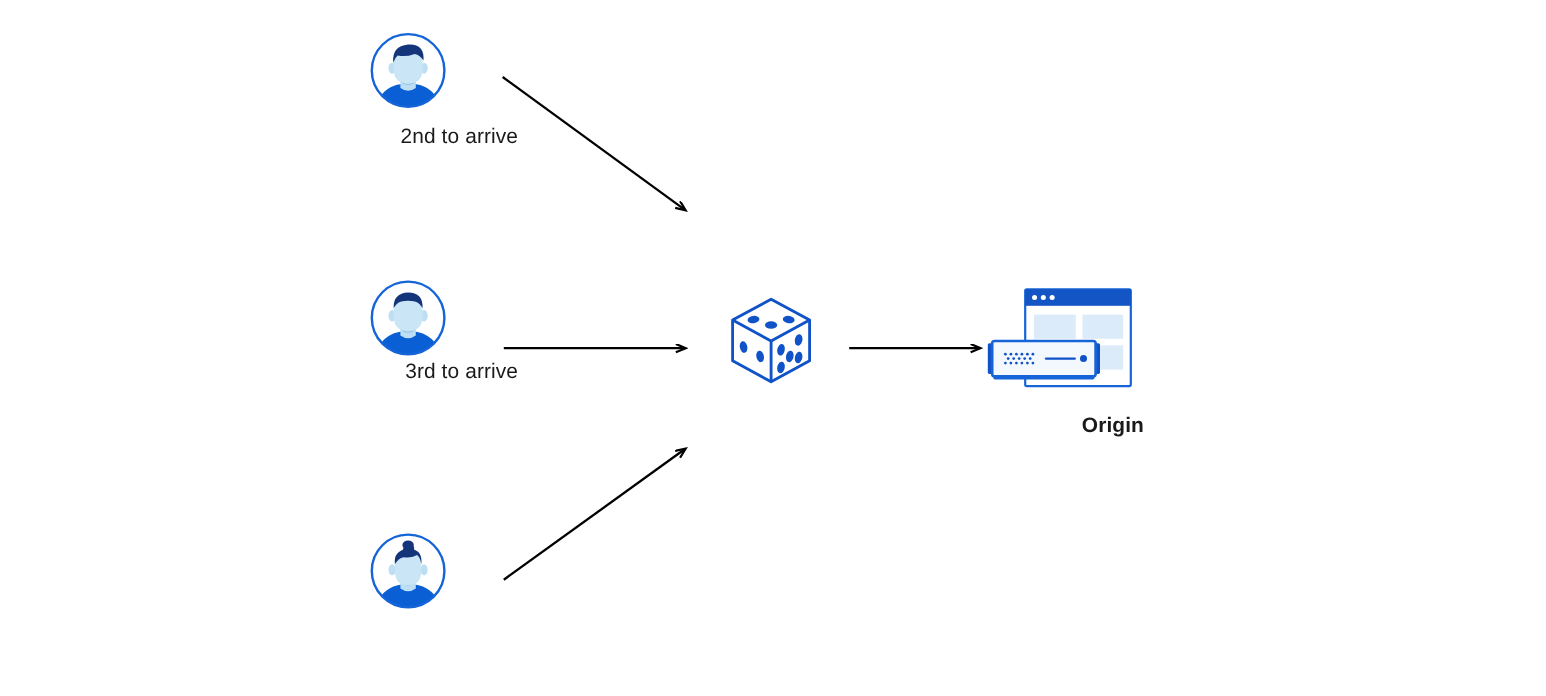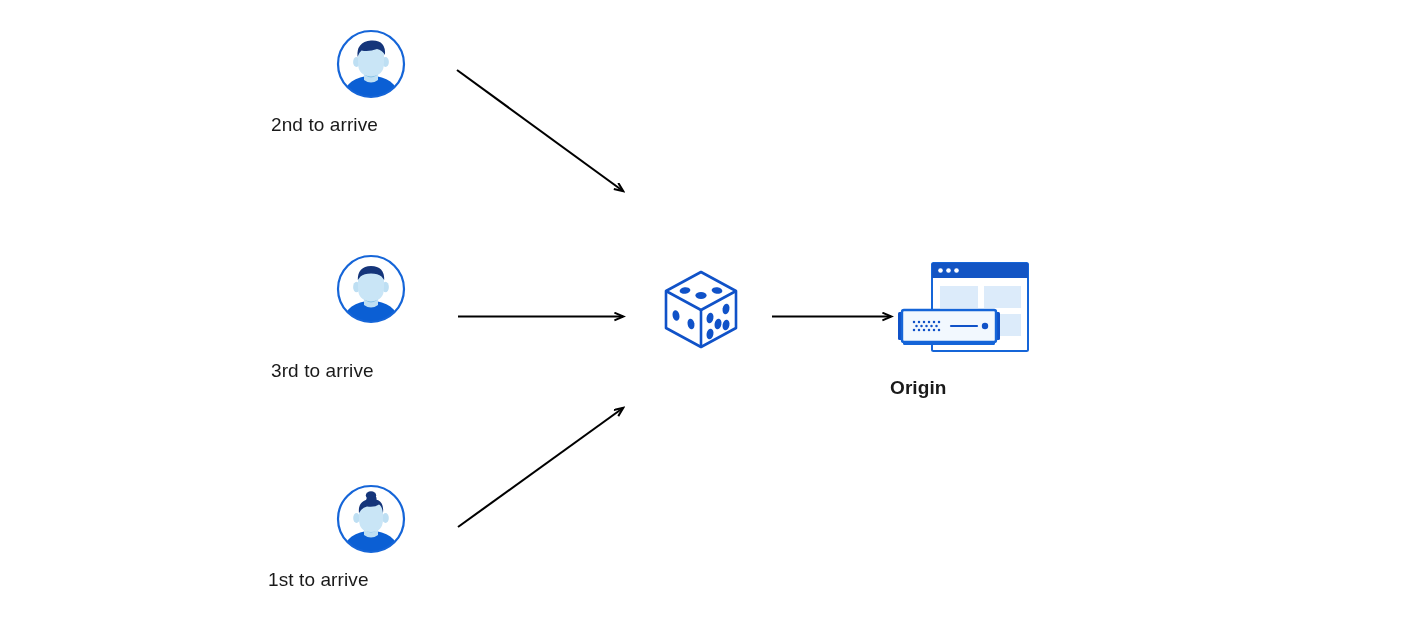--- a/index.html
+++ b/index.html
@@ -20,40 +20,40 @@
   }
   .icon-box {
     position: absolute;
   }
   .node-label {
     position: absolute;
     font-size: 19px;
     color: #1a1a1a;
     letter-spacing: 0.1px;
     white-space: nowrap;
-    text-align: left;
+    text-align: right;
     font-family: "Liberation Sans", sans-serif;
   }
   .arrow-layer {
     position: absolute;
     left: 0;
     top: 0;
     width: 1405px;
     height: 633px;
     pointer-events: none;
   }
   
   #avatar-2nd  { left: 335px; top: 28px;  width: 72px; height: 72px; }
   #avatar-3rd  { left: 335px; top: 253px; width: 72px; height: 72px; }
   #avatar-1st  { left: 335px; top: 483px; width: 72px; height: 72px; }
   #dice-node   { left: 660px; top: 268px; width: 82px; height: 82px; }
   #origin-node { left: 893px; top: 258px; width: 140px; height: 100px; }
 
   #label-2nd { left: 271px; top: 114px; width: 200px; }
-  #label-3rd { left: 271px; top: 360px; width: 200px; }
+  #label-3rd { left: 271px; top: 328px; width: 200px; }
   #label-1st { left: 268px; top: 569px; width: 200px; }
   #label-origin { left: 890px; top: 377px; width: 150px; font-weight: bold; }
 </style>
 </head>
 <body>
 
 <div id="canvas">
 
   <svg class="arrow-layer" viewBox="0 0 1405 633" width="1405" height="633" xmlns="http://www.w3.org/2000/svg">
     <defs>
@@ -131,21 +131,20 @@
         <ellipse cx="50.5" cy="35" rx="3.3" ry="5" fill="#BEDFF3"></ellipse>
         <path d="M24 28 Q24 17 36 17 Q48 17 48 28 L48 36 Q48 49 36 49 Q24 49 24 36 Z" fill="#C9E5F6"></path>
 
         <path d="M24 30 Q22.5 17 36 16 Q49.5 15.5 48 30 Q47 23 44 21.5 Q40 24.5 32 23.5 Q27 24.5 24 30 Z" fill="#15357A"></path>
         <path d="M31 17.5 Q33 9 38.5 11.5 Q43.5 14 40.5 19.5 Z" fill="#15357A"></path>
         <ellipse cx="36" cy="12.5" rx="5.2" ry="4.2" fill="#15357A"></ellipse>
       </g>
       <circle cx="36" cy="36" r="33" fill="none" stroke="#1565D8" stroke-width="2.2"></circle>
     </svg>
   </div>
-  <div class="node-label" id="label-1st">1st to arrive</div>
 
   <div class="icon-box" id="dice-node">
     <svg viewBox="0 0 82 82" width="82" height="82" xmlns="http://www.w3.org/2000/svg">
       <g fill="none" stroke="#1052C8" stroke-width="2.6" stroke-linejoin="round">
 
         <path d="M41 4 L76 23 L76 60 L41 79 L6 60 L6 23 Z"></path>
 
         <path d="M6 23 L41 42 L76 23"></path>
         <path d="M41 42 L41 79"></path>
       </g>

